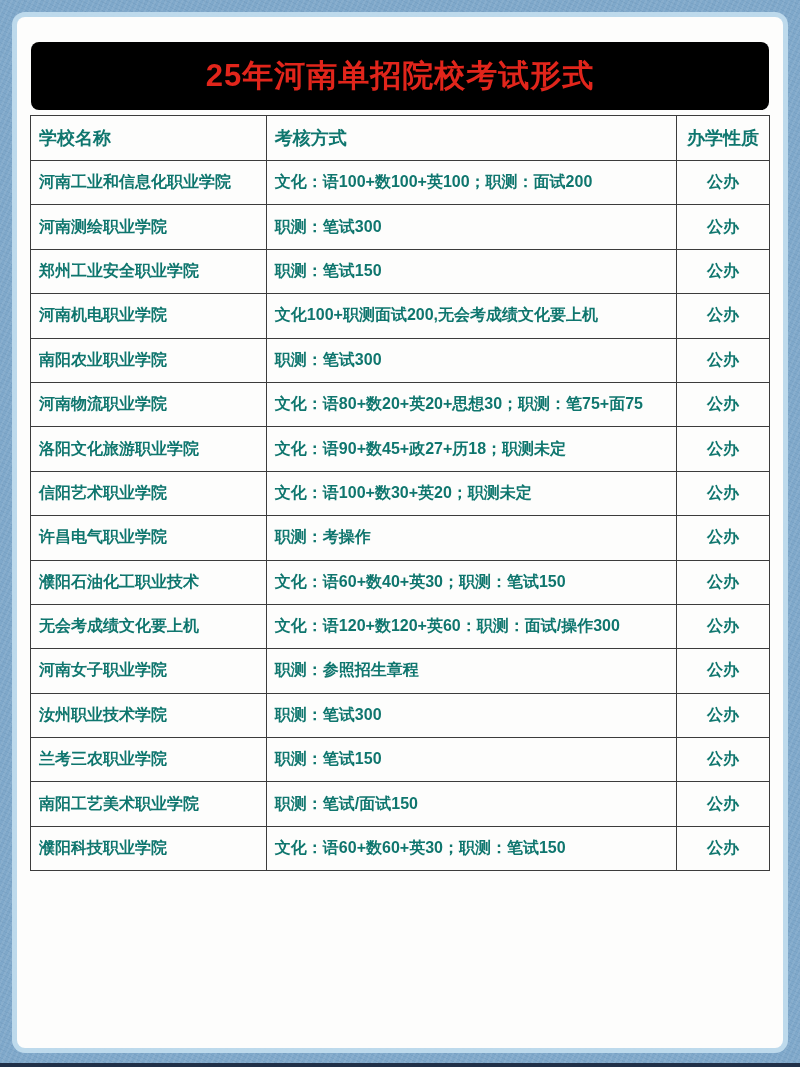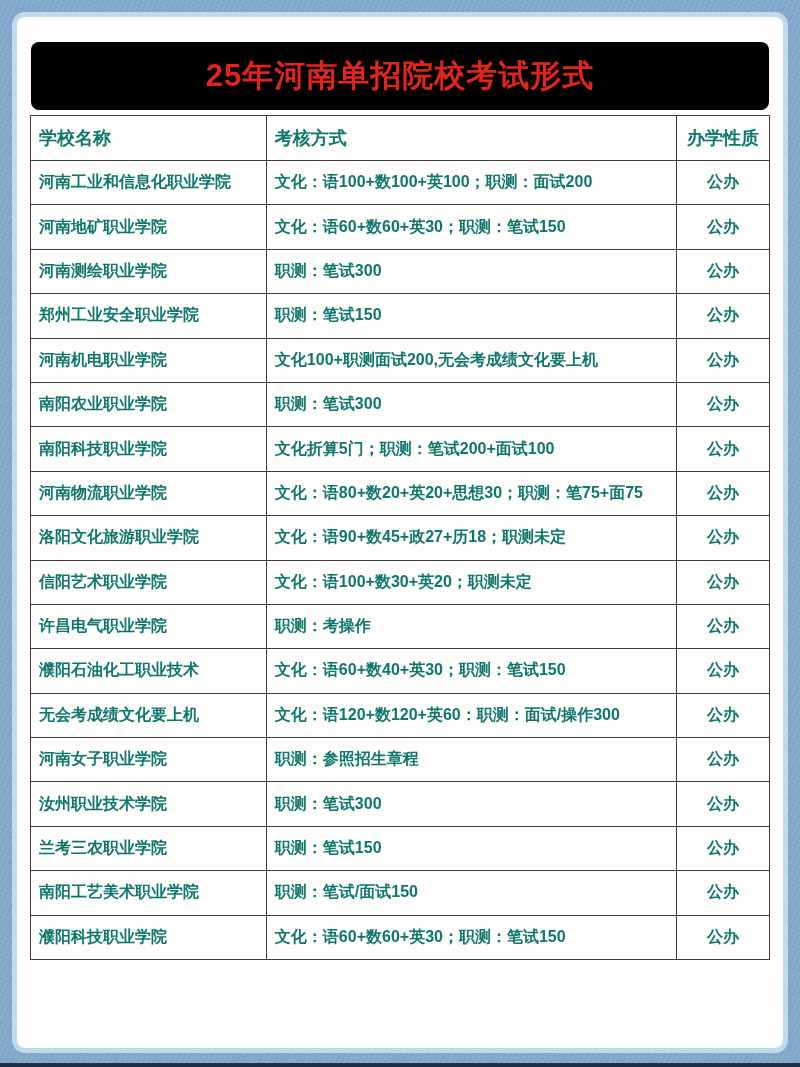--- a/index.html
+++ b/index.html
@@ -102,47 +102,37 @@
           <th class="col-nature">办学性质</th>
         </tr>
       </thead>
       <tbody>
           <tr>
             <td class="cell-school col-school">河南工业和信息化职业学院</td>
             <td class="cell-method col-method">文化：语100+数100+英100；职测：面试200</td>
             <td class="cell-nature col-nature">公办</td>
           </tr>
           <tr>
-            <td class="cell-school col-school">河南地矿职业学院</td>
-            <td class="cell-method col-method">文化：语60+数60+英30；职测：笔试150</td>
-            <td class="cell-nature col-nature">公办</td>
-          </tr>
-          <tr>
             <td class="cell-school col-school">河南测绘职业学院</td>
             <td class="cell-method col-method">职测：笔试300</td>
             <td class="cell-nature col-nature">公办</td>
           </tr>
           <tr>
             <td class="cell-school col-school">郑州工业安全职业学院</td>
             <td class="cell-method col-method">职测：笔试150</td>
             <td class="cell-nature col-nature">公办</td>
           </tr>
           <tr>
             <td class="cell-school col-school">河南机电职业学院</td>
             <td class="cell-method col-method">文化100+职测面试200,无会考成绩文化要上机</td>
             <td class="cell-nature col-nature">公办</td>
           </tr>
           <tr>
             <td class="cell-school col-school">南阳农业职业学院</td>
             <td class="cell-method col-method">职测：笔试300</td>
-            <td class="cell-nature col-nature">公办</td>
-          </tr>
-          <tr>
-            <td class="cell-school col-school">南阳科技职业学院</td>
-            <td class="cell-method col-method">文化折算5门；职测：笔试200+面试100</td>
             <td class="cell-nature col-nature">公办</td>
           </tr>
           <tr>
             <td class="cell-school col-school">河南物流职业学院</td>
             <td class="cell-method col-method">文化：语80+数20+英20+思想30；职测：笔75+面75</td>
             <td class="cell-nature col-nature">公办</td>
           </tr>
           <tr>
             <td class="cell-school col-school">洛阳文化旅游职业学院</td>
             <td class="cell-method col-method">文化：语90+数45+政27+历18；职测未定</td>

